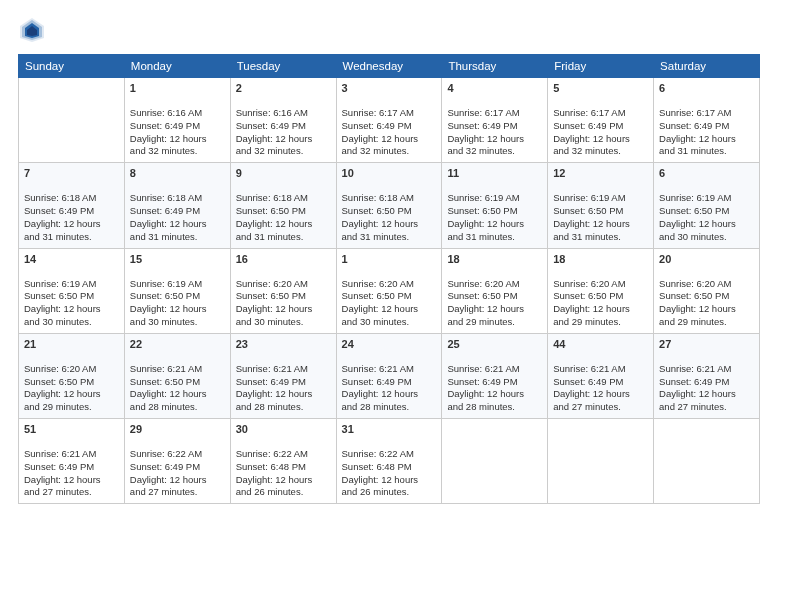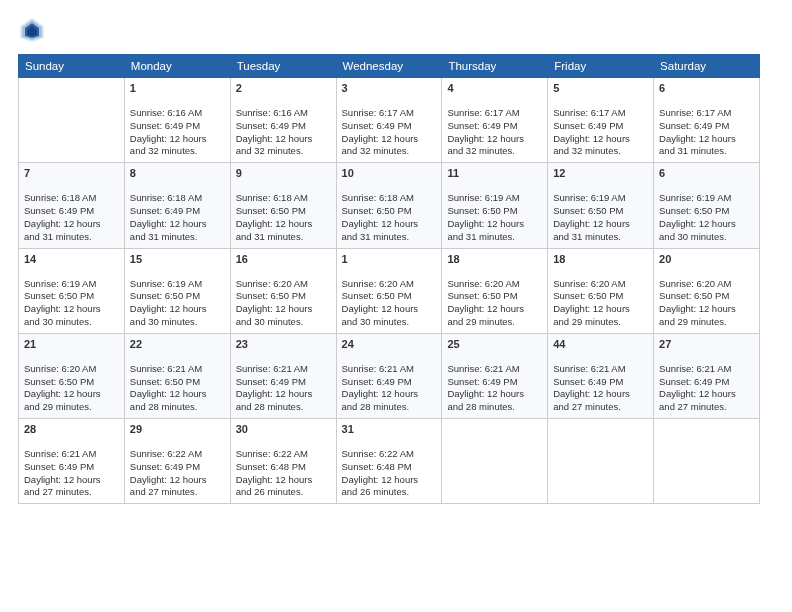--- a/index.html
+++ b/index.html
@@ -251,21 +251,21 @@
             <span class="day-num">44</span>
             <div class="day-info">Sunrise: 6:21 AM<br>Sunset: 6:49 PM<br>Daylight: 12 hours<br>and 27 minutes.</div>
           </td>
           <td>
             <span class="day-num">27</span>
             <div class="day-info">Sunrise: 6:21 AM<br>Sunset: 6:49 PM<br>Daylight: 12 hours<br>and 27 minutes.</div>
           </td>
         </tr>
         <tr class="week-row">
           <td>
-            <span class="day-num">28</span>
+            <span class="day-num">51</span>
             <div class="day-info">Sunrise: 6:21 AM<br>Sunset: 6:49 PM<br>Daylight: 12 hours<br>and 27 minutes.</div>
           </td>
           <td>
             <span class="day-num">29</span>
             <div class="day-info">Sunrise: 6:22 AM<br>Sunset: 6:49 PM<br>Daylight: 12 hours<br>and 27 minutes.</div>
           </td>
           <td>
             <span class="day-num">30</span>
             <div class="day-info">Sunrise: 6:22 AM<br>Sunset: 6:48 PM<br>Daylight: 12 hours<br>and 26 minutes.</div>
           </td>

